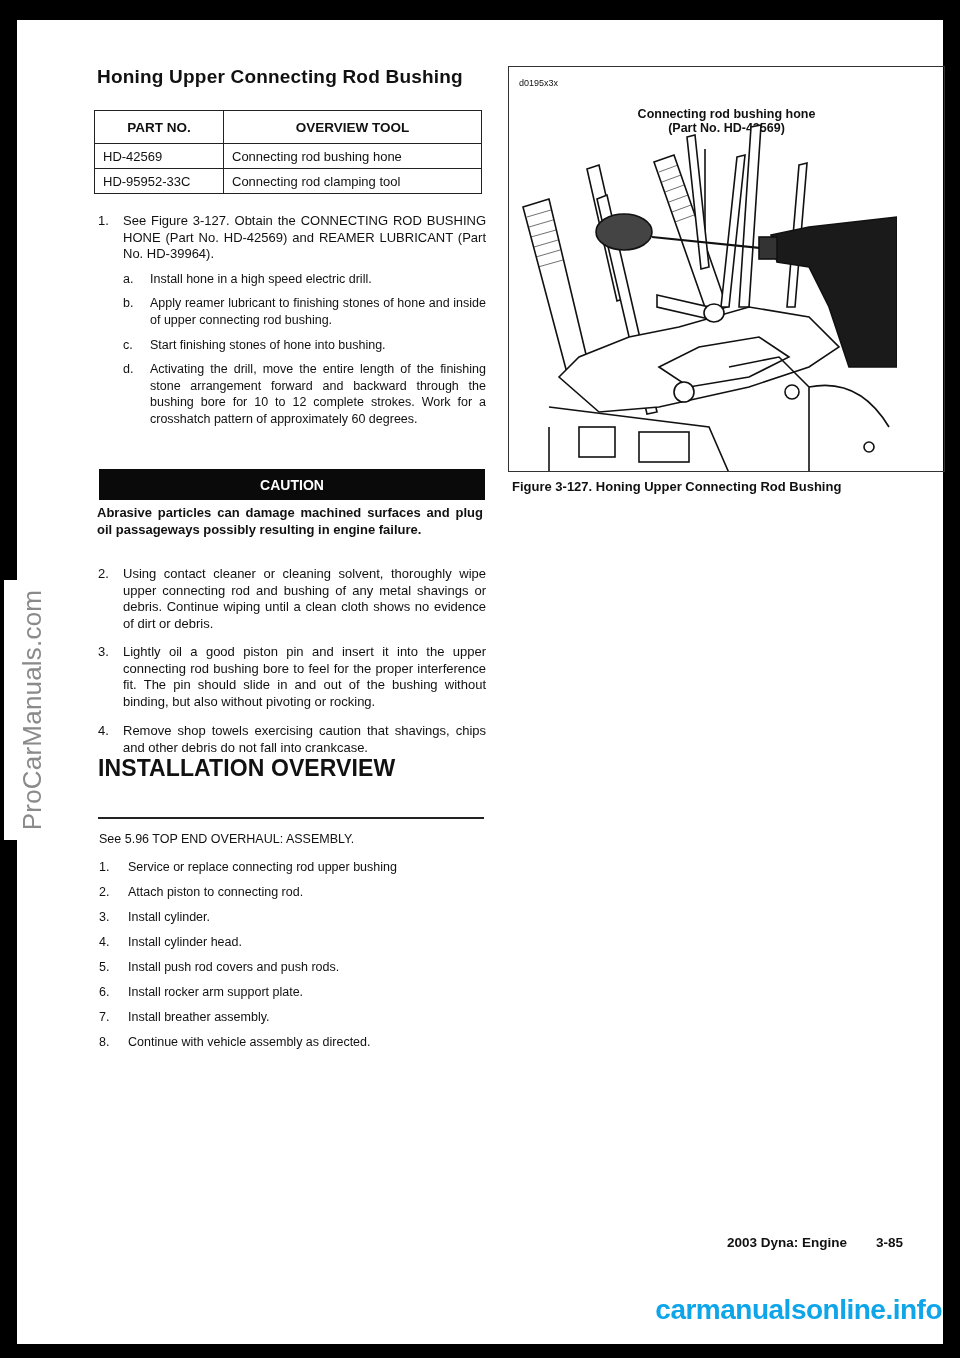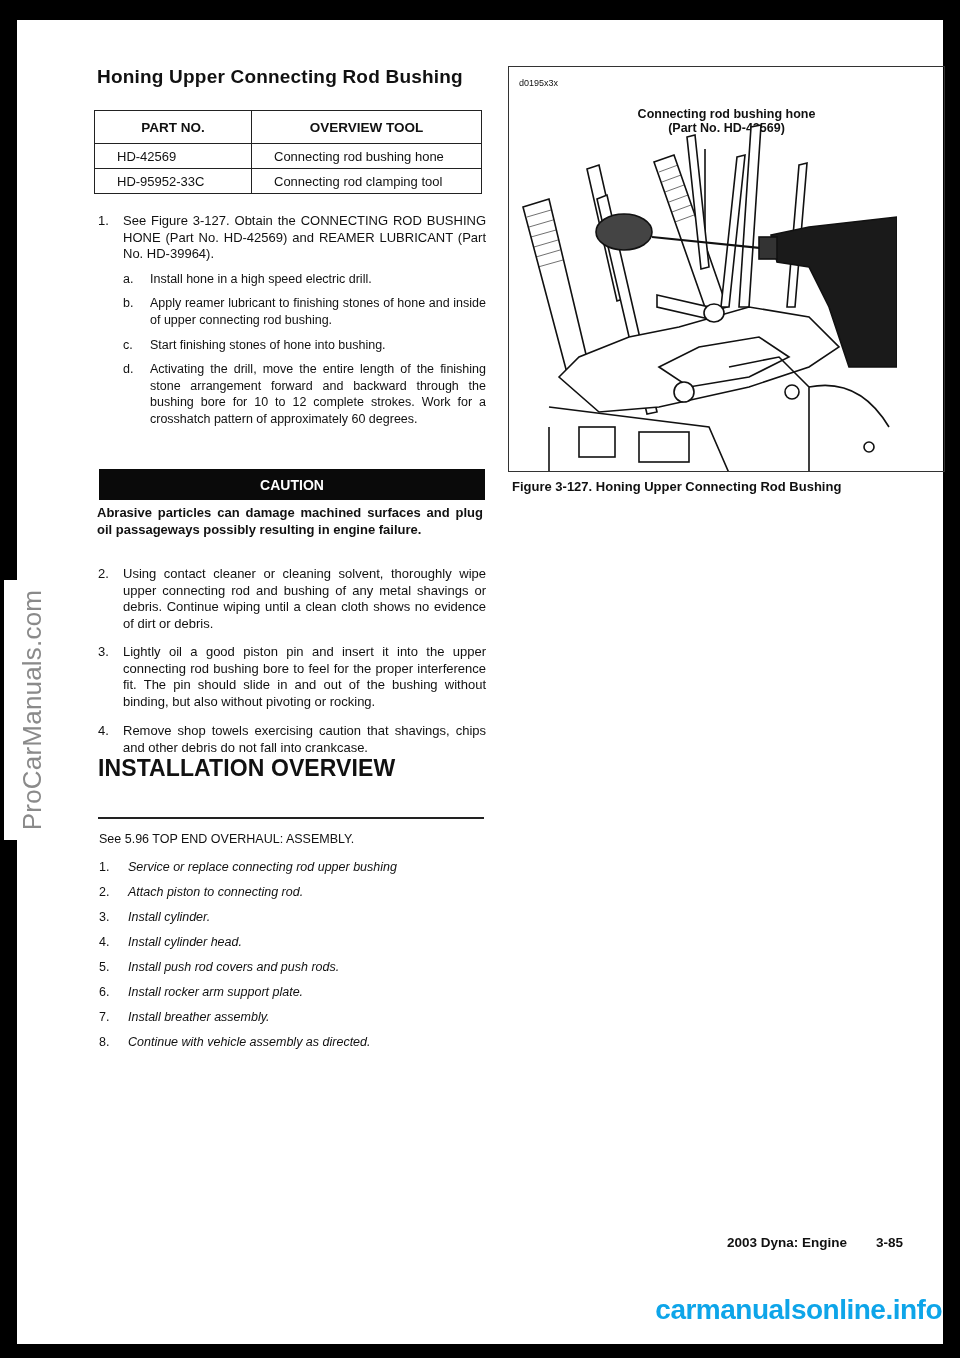--- a/index.html
+++ b/index.html
@@ -6,39 +6,39 @@
   body { width:960px; height:1358px; background:#000; position:relative; overflow:hidden;
          font-family:"Liberation Sans", sans-serif; color:#111; }
   .page { position:absolute; left:17px; top:20px; width:926px; height:1324px; background:#fff; }
   .abs { position:absolute; }
   .watermark-left { position:absolute; left:4px; top:580px; width:56px; height:260px; background:#fff; }
   .watermark-left span { position:absolute; left:50%; top:50%; transform:translate(-50%,-50%) rotate(-90deg);
         white-space:nowrap; font-size:26px; color:#8a8a8a; letter-spacing:0.2px; }
   .watermark-bottom { position:absolute; right:18px; top:1294px; font-size:28px; font-weight:bold; color:#0ea5e9; letter-spacing:-0.5px; }
   .sec-title { font-size:19px; font-weight:bold; letter-spacing:0.2px; }
   table.tools { position:absolute; left:94px; top:110px; width:388px; border-collapse:collapse; font-size:13px; }
-  table.tools th, table.tools td { border:1.4px solid #222; padding:0 22px; }
+  table.tools th, table.tools td { border:1.4px solid #222; padding:0 8px; }
   table.tools th { height:32px; font-weight:bold; font-size:13.5px; text-align:center; }
   table.tools td { height:24px; }
   table.tools .c1 { width:112px; }
   .step { position:absolute; left:98px; width:388px; font-size:13px; line-height:16.6px; }
   .step .num { position:absolute; left:0; top:0; }
   .step .txt { margin-left:25px; text-align:justify; }
   .sub { position:absolute; left:123px; width:363px; font-size:12.5px; line-height:16.6px; }
   .sub .num { position:absolute; left:0; top:0; }
   .sub .txt { margin-left:27px; text-align:justify; }
   .caution-bar { position:absolute; left:99px; top:469px; width:386px; height:31px; background:#0a0a0a; color:#fff;
         font-weight:bold; font-size:14px; display:flex; align-items:center; justify-content:center; }
   .caution-text { position:absolute; left:97px; top:505px; width:386px; font-weight:bold; font-size:13px; line-height:16.8px; text-align:justify; }
   .h-install { position:absolute; left:98px; top:755px; font-size:23px; font-weight:bold; letter-spacing:0.1px; }
   .h-rule { position:absolute; left:98px; top:817px; width:386px; height:1.5px; background:#222; }
   .see { position:absolute; left:99px; top:832px; font-size:12.5px; }
   .ilist { position:absolute; left:99px; font-size:12.5px; }
   .ilist .num { position:absolute; left:0; }
-  .ilist .txt { position:absolute; left:29px; white-space:nowrap;font-style:italic; }
+  .ilist .txt { position:absolute; left:29px; white-space:nowrap; }
   .figure { position:absolute; left:508px; top:66px; width:437px; height:406px; border:1.4px solid #333; box-sizing:border-box; overflow:hidden; }
   .fig-id { position:absolute; left:10px; top:11px; font-size:9px; }
   .fig-label { position:absolute; left:0; right:0; top:40px; text-align:center; font-weight:bold; font-size:12.5px; line-height:14px; }
   .fig-caption { position:absolute; left:512px; top:479px; font-weight:bold; font-size:13px; }
   .footer { position:absolute; top:1235px; font-weight:bold; font-size:13.5px; }
 </style>
 </head>
 <body>
 
 <div class="page"></div>

